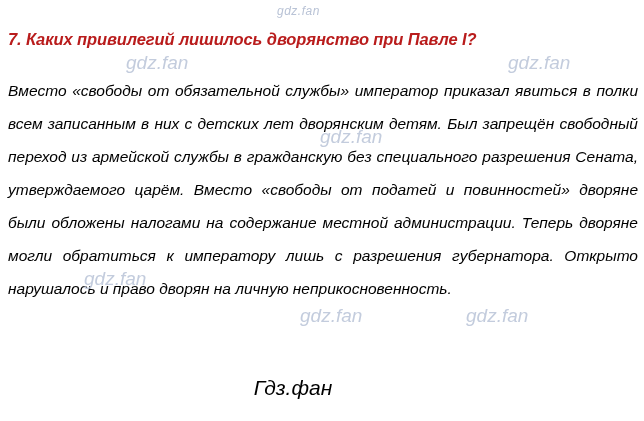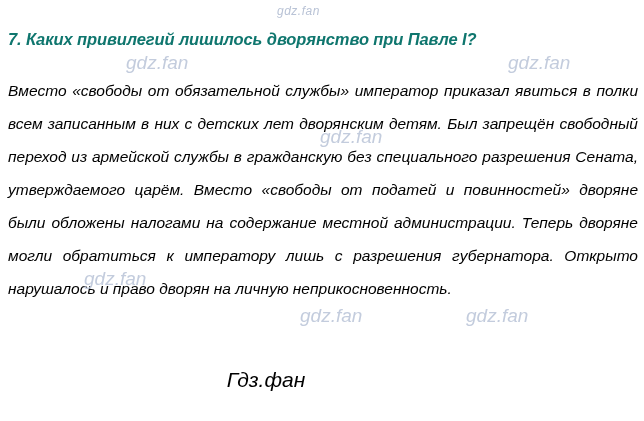--- a/index.html
+++ b/index.html
@@ -32,45 +32,46 @@
     letter-spacing: 0.5px;
     font-family: "Liberation Sans", sans-serif;
   }
   .question-title {
     position: absolute;
     top: 30px;
     left: 8px;
     width: 628px;
     font-size: 16.5px;
     font-weight: bold;
-    color: #0f766e;
+    color: #b91c1c;
     letter-spacing: -0.1px;
   }
   .body-text {
     position: absolute;
     top: 74px;
     left: 8px;
     width: 630px;
     font-size: 15.5px;
     line-height: 33px;
     color: #000;
   }
   .body-text p {
     margin: 0;
     text-align: justify;
     text-justify: inter-word;
   }
   .footer-brand {
     position: absolute;
-    top: 368px;
+    top: 376px;
     left: 0;
     width: 532px;
     text-align: center;
     font-size: 21px;
     color: #000;
+    padding-left: 27px;
   }
   .wm {
     position: absolute;
     color: #c3ccdd;
     font-size: 19px;
     font-family: "Liberation Sans", sans-serif;
     pointer-events: none;
     white-space: nowrap;
   }
   .wm-1 { left: 126px; top: 52px; }

